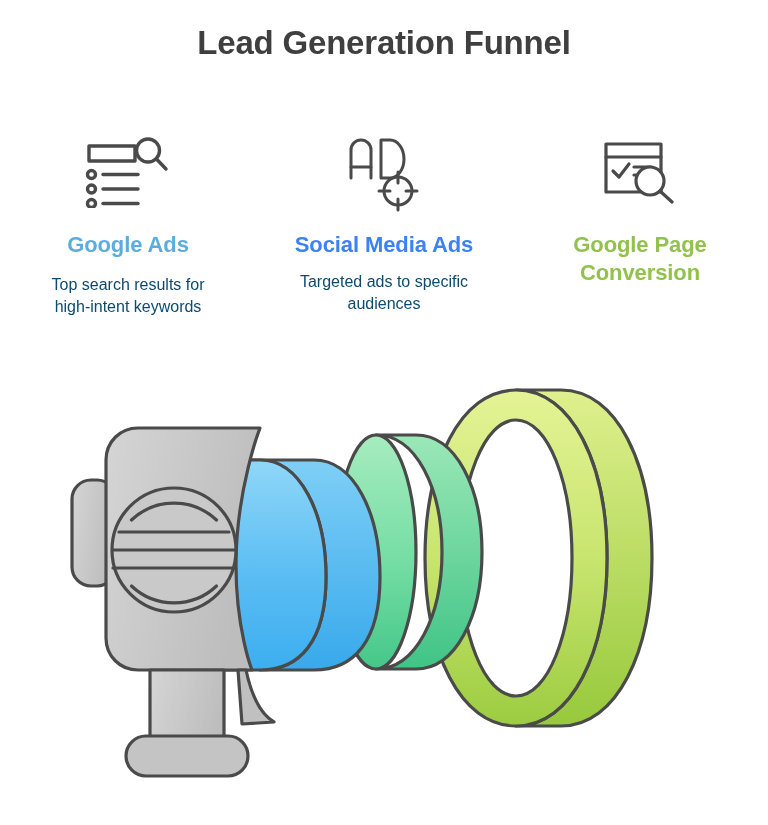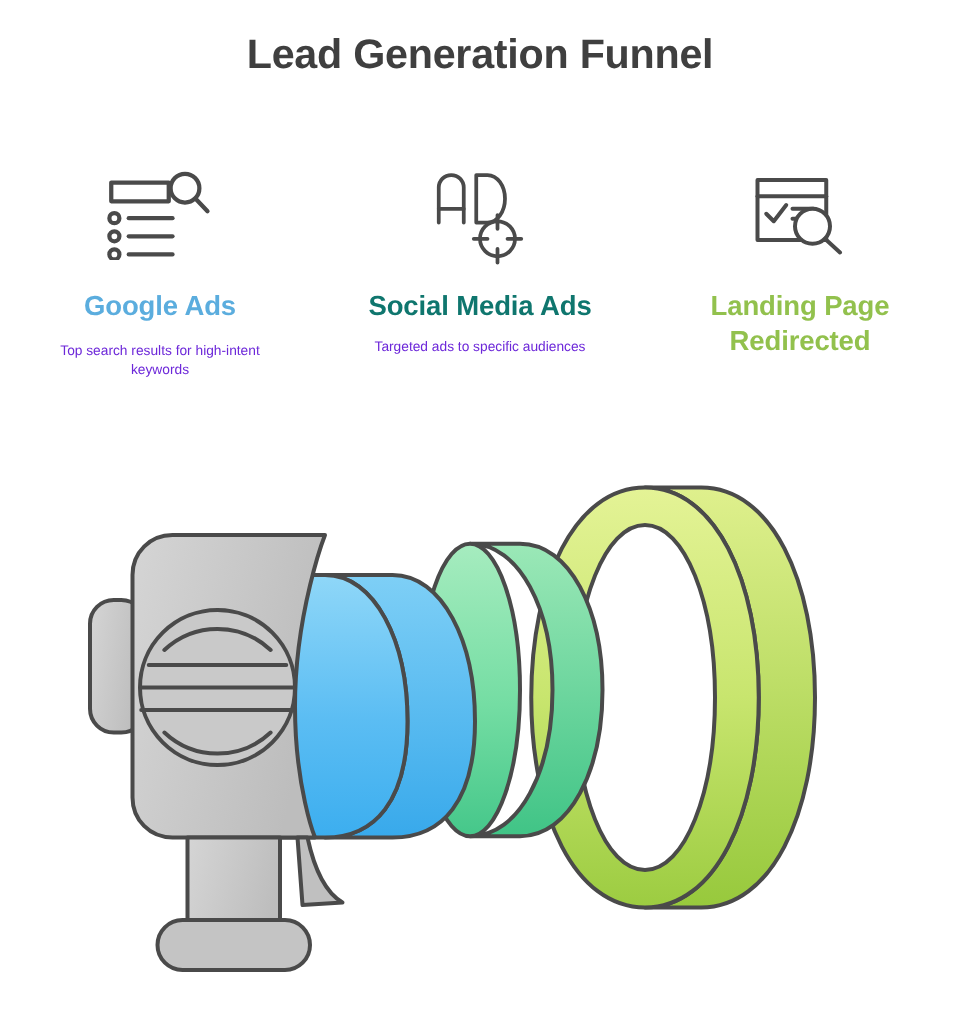--- a/index.html
+++ b/index.html
@@ -61,24 +61,24 @@
     margin-top: 17px;
     font-size: 22px;
     font-weight: bold;
     line-height: 1.28;
     text-align: center;
     letter-spacing: -0.1px;
     max-width: 200px;
   }
   .col-body {
     margin-top: 15px;
-    font-size: 11px;
+    font-size: 16px;
     line-height: 1.38;
     text-align: center;
-    color: #6d28d9;
+    color: #0c4a6e;
     max-width: 190px;
   }
   .col-1 .col-body { margin-top: 15px; }
   .col-2 .col-body { margin-top: 12px; }
   .col-3 .col-body { margin-top: 12px; }
 
   
   .illustration {
     position: absolute;
     left: 0;
@@ -129,41 +129,41 @@
 
           <path d="M38 42 V4 h9 a14 19 0 0 1 0 38 h-9"></path>
 
           <circle cx="55" cy="55" r="14"></circle>
           <line x1="55" y1="36" x2="55" y2="47"></line>
           <line x1="55" y1="63" x2="55" y2="74"></line>
           <line x1="36" y1="55" x2="47" y2="55"></line>
           <line x1="63" y1="55" x2="74" y2="55"></line>
         </svg>
       </div>
-      <div class="col-heading" style="color:#0f766e">Social Media Ads</div>
+      <div class="col-heading" style="color:#3b82f6">Social Media Ads</div>
       <div class="col-body">Targeted ads to specific audiences</div>
     </div>
 
     <div class="col col-3">
       <div class="icon-wrap">
         <svg width="78" height="68" viewBox="0 0 78 68" fill="none" stroke="#4a4a4a" stroke-width="3.2" stroke-linecap="round" stroke-linejoin="round">
 
           <path d="M5 8 h55 v48 h-55 z"></path>
           <line x1="5" y1="21" x2="60" y2="21"></line>
 
           <path d="M12 35 l6 6 l10 -13"></path>
 
           <line x1="33" y1="31" x2="50" y2="31"></line>
           <line x1="33" y1="39" x2="45" y2="39"></line>
 
           <circle cx="49" cy="45" r="14" fill="#ffffff"></circle>
           <line x1="59" y1="55" x2="71" y2="66"></line>
         </svg>
       </div>
-      <div class="col-heading" style="color:#92C14D">Landing Page Redirected</div>
+      <div class="col-heading" style="color:#92C14D">Google Page Conversion</div>
     </div>
 
   </div>
 
   <div class="illustration">
     <svg width="640" height="400" viewBox="0 0 640 400">
       <defs>
         <linearGradient id="gBody" x1="0" y1="0" x2="1" y2="0.35">
           <stop offset="0%" stop-color="#d5d5d5"></stop>
           <stop offset="100%" stop-color="#bdbdbd"></stop>

